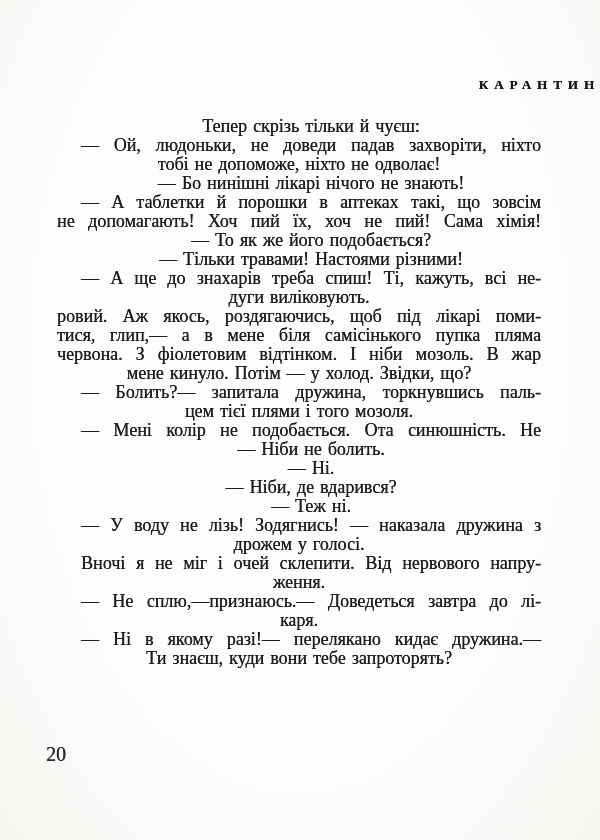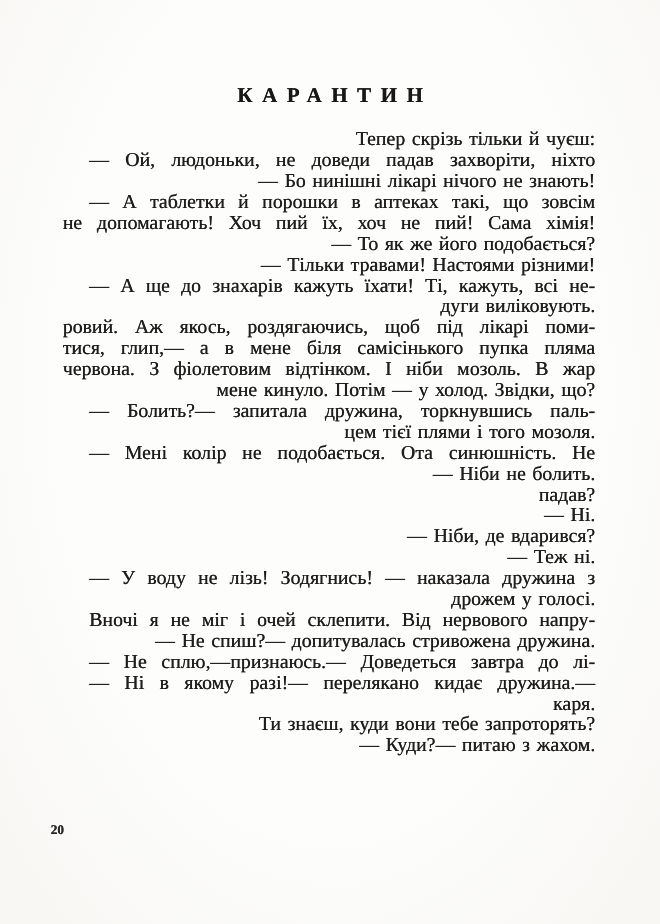--- a/index.html
+++ b/index.html
@@ -18,23 +18,23 @@
     position: relative;
     width: 600px;
     height: 840px;
   }
   .title {
     position: absolute;
     top: 77px;
     left: 0;
     width: 100%;
     margin: 0;
-    text-align: center;
+    text-align: right;
     font-family: "Liberation Serif", serif;
-    font-size: 19px;
+    font-size: 13px;
     font-weight: bold;
     letter-spacing: 0.46em;
     text-indent: 0.46em;
     color: #191817;
     text-shadow: 0.3px 0 0 #191817;
   }
   .text-block {
     position: absolute;
     top: 117px;
     left: 57px;
@@ -46,67 +46,65 @@
     font-size: 18px;
     word-spacing: 1.5px;
     white-space: normal;
     text-shadow: 0.25px 0 0 #2a2927;
   }
   .line.justify {
     text-align: justify;
     text-align-last: justify;
   }
   .line.left {
-    text-align: right;
+    text-align: center;
   }
   .line.indent {
     padding-left: 24px;
   }
   .page-number {
     position: absolute;
     top: 745px;
     left: 46px;
-    font-size: 12px;
+    font-size: 20px;
     line-height: 19px;
     color: #2a2927;
     text-shadow: 0.25px 0 0 #2a2927;
-    font-weight: bold;
   }
 </style>
 </head>
 <body>
 
 <div class="page">
   <h1 class="title">КАРАНТИН</h1>
   <div class="text-block">
       <div class="line left indent">Тепер скрізь тільки й чуєш:</div>
       <div class="line justify indent">— Ой, людоньки, не доведи падав захворіти, ніхто</div>
+      <div class="line left">тобі не допоможе, ніхто не одволає!</div>
       <div class="line left indent">— Бо нинішні лікарі нічого не знають!</div>
       <div class="line justify indent">— А таблетки й порошки в аптеках такі, що зовсім</div>
       <div class="line justify">не допомагають! Хоч пий їх, хоч не пий! Сама хімія!</div>
       <div class="line left indent">— То як же його подобається?</div>
       <div class="line left indent">— Тільки травами! Настоями різними!</div>
-      <div class="line justify indent">— А ще до знахарів кажуть їхати! Ті, кажуть, всі не-</div>
+      <div class="line justify indent">— А ще до знахарів треба спиш! Ті, кажуть, всі не-</div>
       <div class="line left">дуги виліковують.</div>
       <div class="line justify">ровий. Аж якось, роздягаючись, щоб під лікарі поми-</div>
       <div class="line justify">тися, глип,— а в мене біля самісінького пупка пляма</div>
       <div class="line justify">червона. З фіолетовим відтінком. І ніби мозоль. В жар</div>
       <div class="line left">мене кинуло. Потім — у холод. Звідки, що?</div>
       <div class="line justify indent">— Болить?— запитала дружина, торкнувшись паль-</div>
       <div class="line left">цем тієї плями і того мозоля.</div>
       <div class="line justify indent">— Мені колір не подобається. Ота синюшність. Не</div>
       <div class="line left indent">— Ніби не болить.</div>
-      <div class="line left">падав?</div>
       <div class="line left indent">— Ні.</div>
       <div class="line left indent">— Ніби, де вдарився?</div>
       <div class="line left indent">— Теж ні.</div>
       <div class="line justify indent">— У воду не лізь! Зодягнись! — наказала дружина з</div>
       <div class="line left">дрожем у голосі.</div>
       <div class="line justify indent">Вночі я не міг і очей склепити. Від нервового напру-</div>
-      <div class="line left indent">— Не спиш?— допитувалась стривожена дружина.</div>
+      <div class="line left">ження.</div>
       <div class="line justify indent">— Не сплю,—признаюсь.— Доведеться завтра до лі-</div>
+      <div class="line left">каря.</div>
       <div class="line justify indent">— Ні в якому разі!— перелякано кидає дружина.—</div>
-      <div class="line left">каря.</div>
       <div class="line left">Ти знаєш, куди вони тебе запроторять?</div>
-      <div class="line left indent">— Куди?— питаю з жахом.</div>
     </div>
   <div class="page-number">20</div>
 </div>
 
 </body></html>

